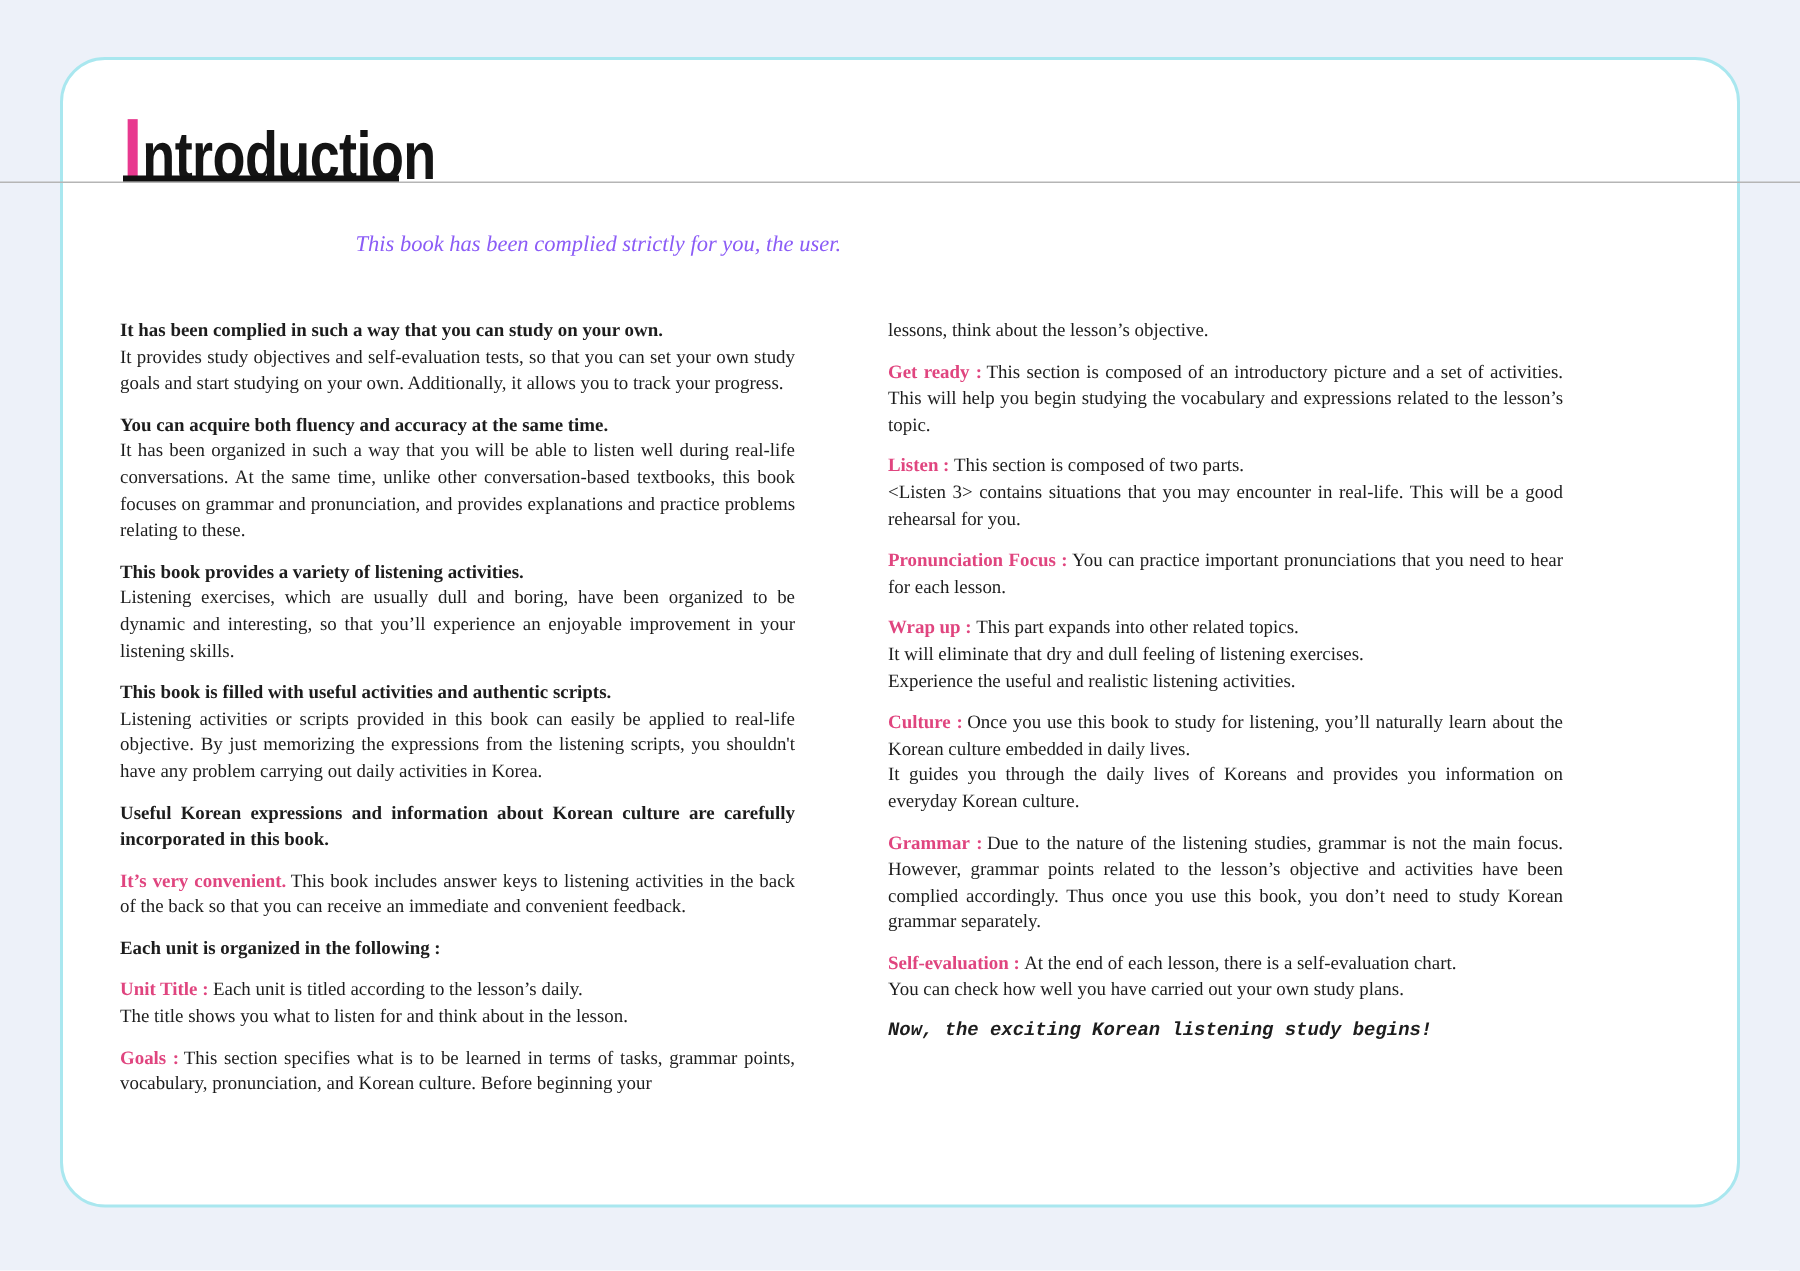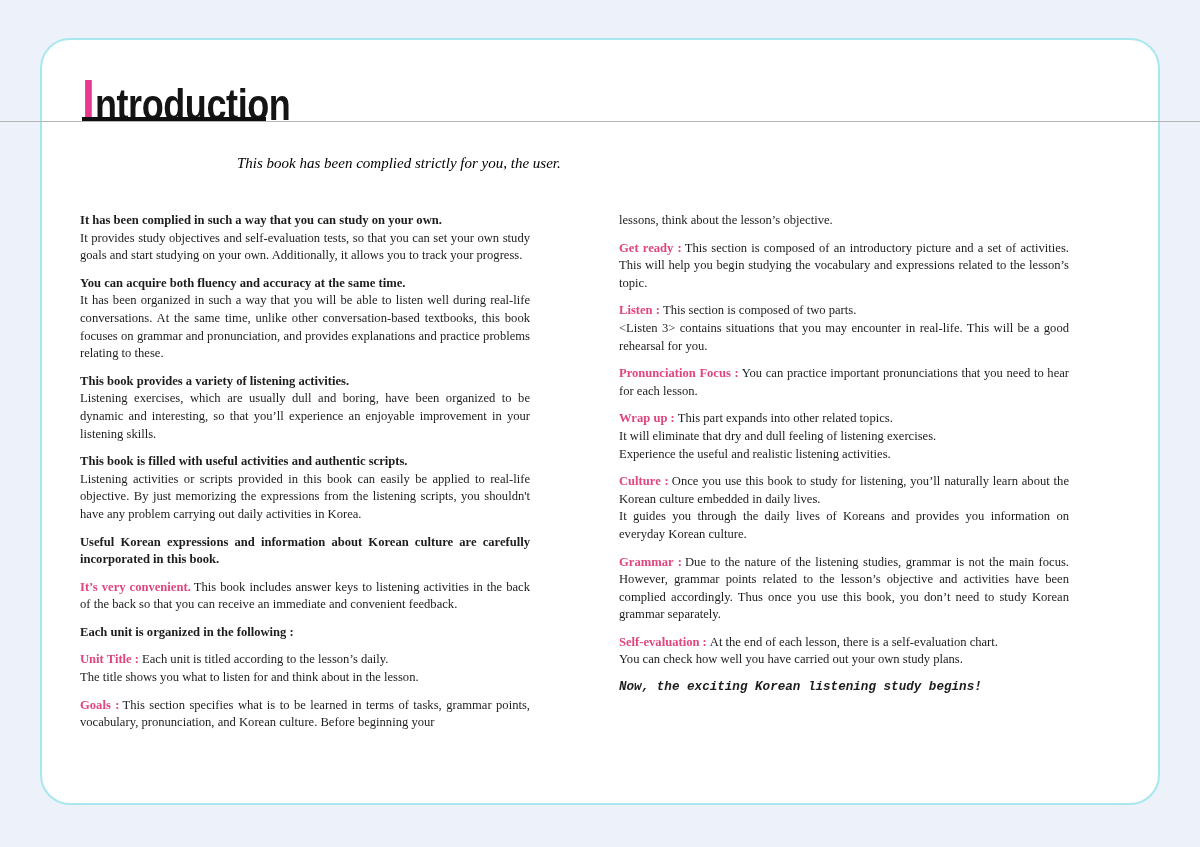--- a/index.html
+++ b/index.html
@@ -47,25 +47,25 @@
   .title .rest{
     font-size:45px;letter-spacing:-0.5px;
     vertical-align:baseline;
   }
   .title-underline{
     position:absolute;left:82px;top:117px;
     width:184px;height:4px;background:#101010;
   }
   .note{
     position:absolute;left:237px;top:155px;
-    font-style:italic;font-size:15px;color:#000000;
+    font-style:italic;font-size:15px;color:#8b5cf6;
   }
   .columns{
     position:absolute;left:80px;top:212px;
-    width:1047px;display:flex;gap:89px;
+    width:1047px;display:flex;gap:62px;
   }
   .col{width:450px;}
   .section{margin:0 0 10px 0;}
   .col p{
     margin:0;
     font-size:12.6px;line-height:17.6px;
     color:var(--ink);
     text-align:justify;
   }
   .sec-heading{

